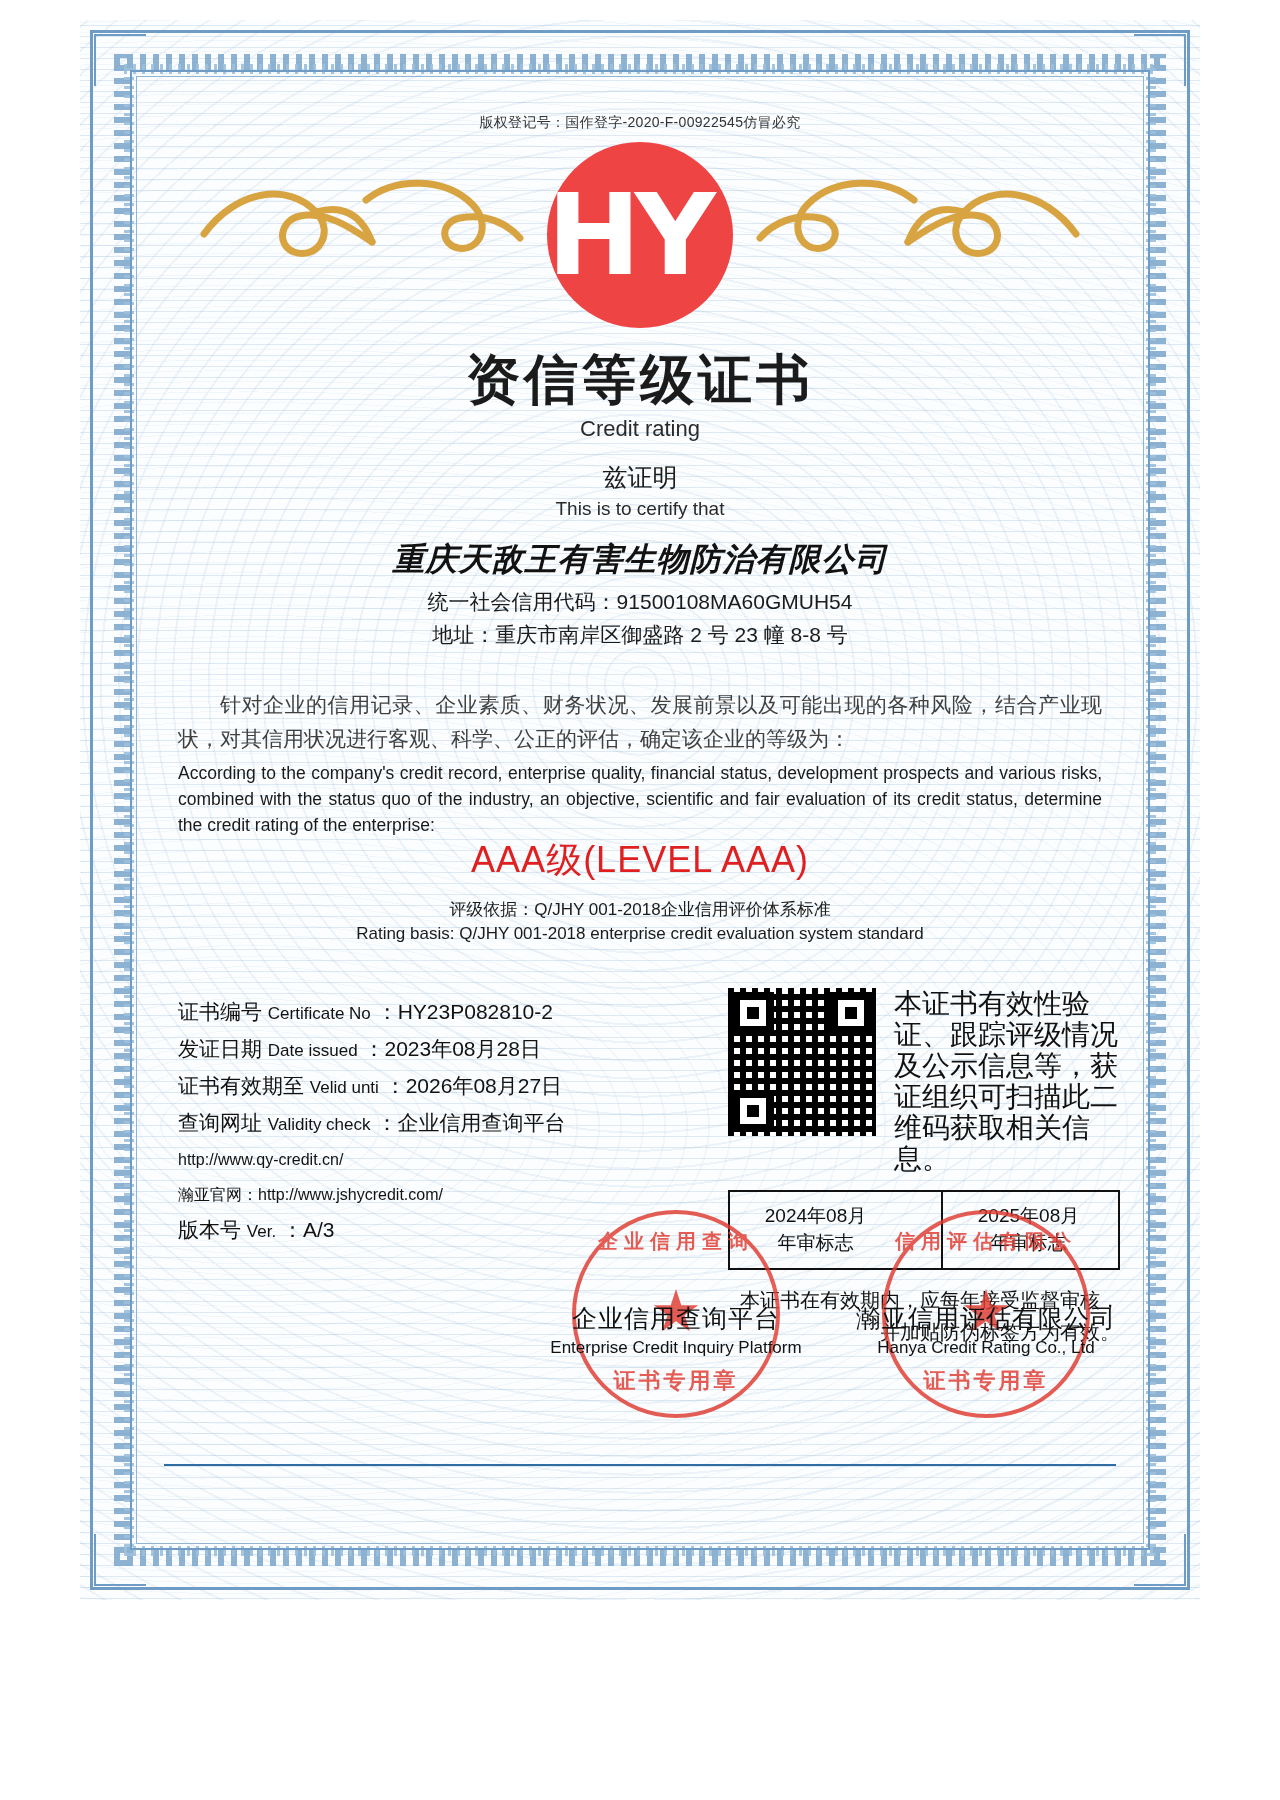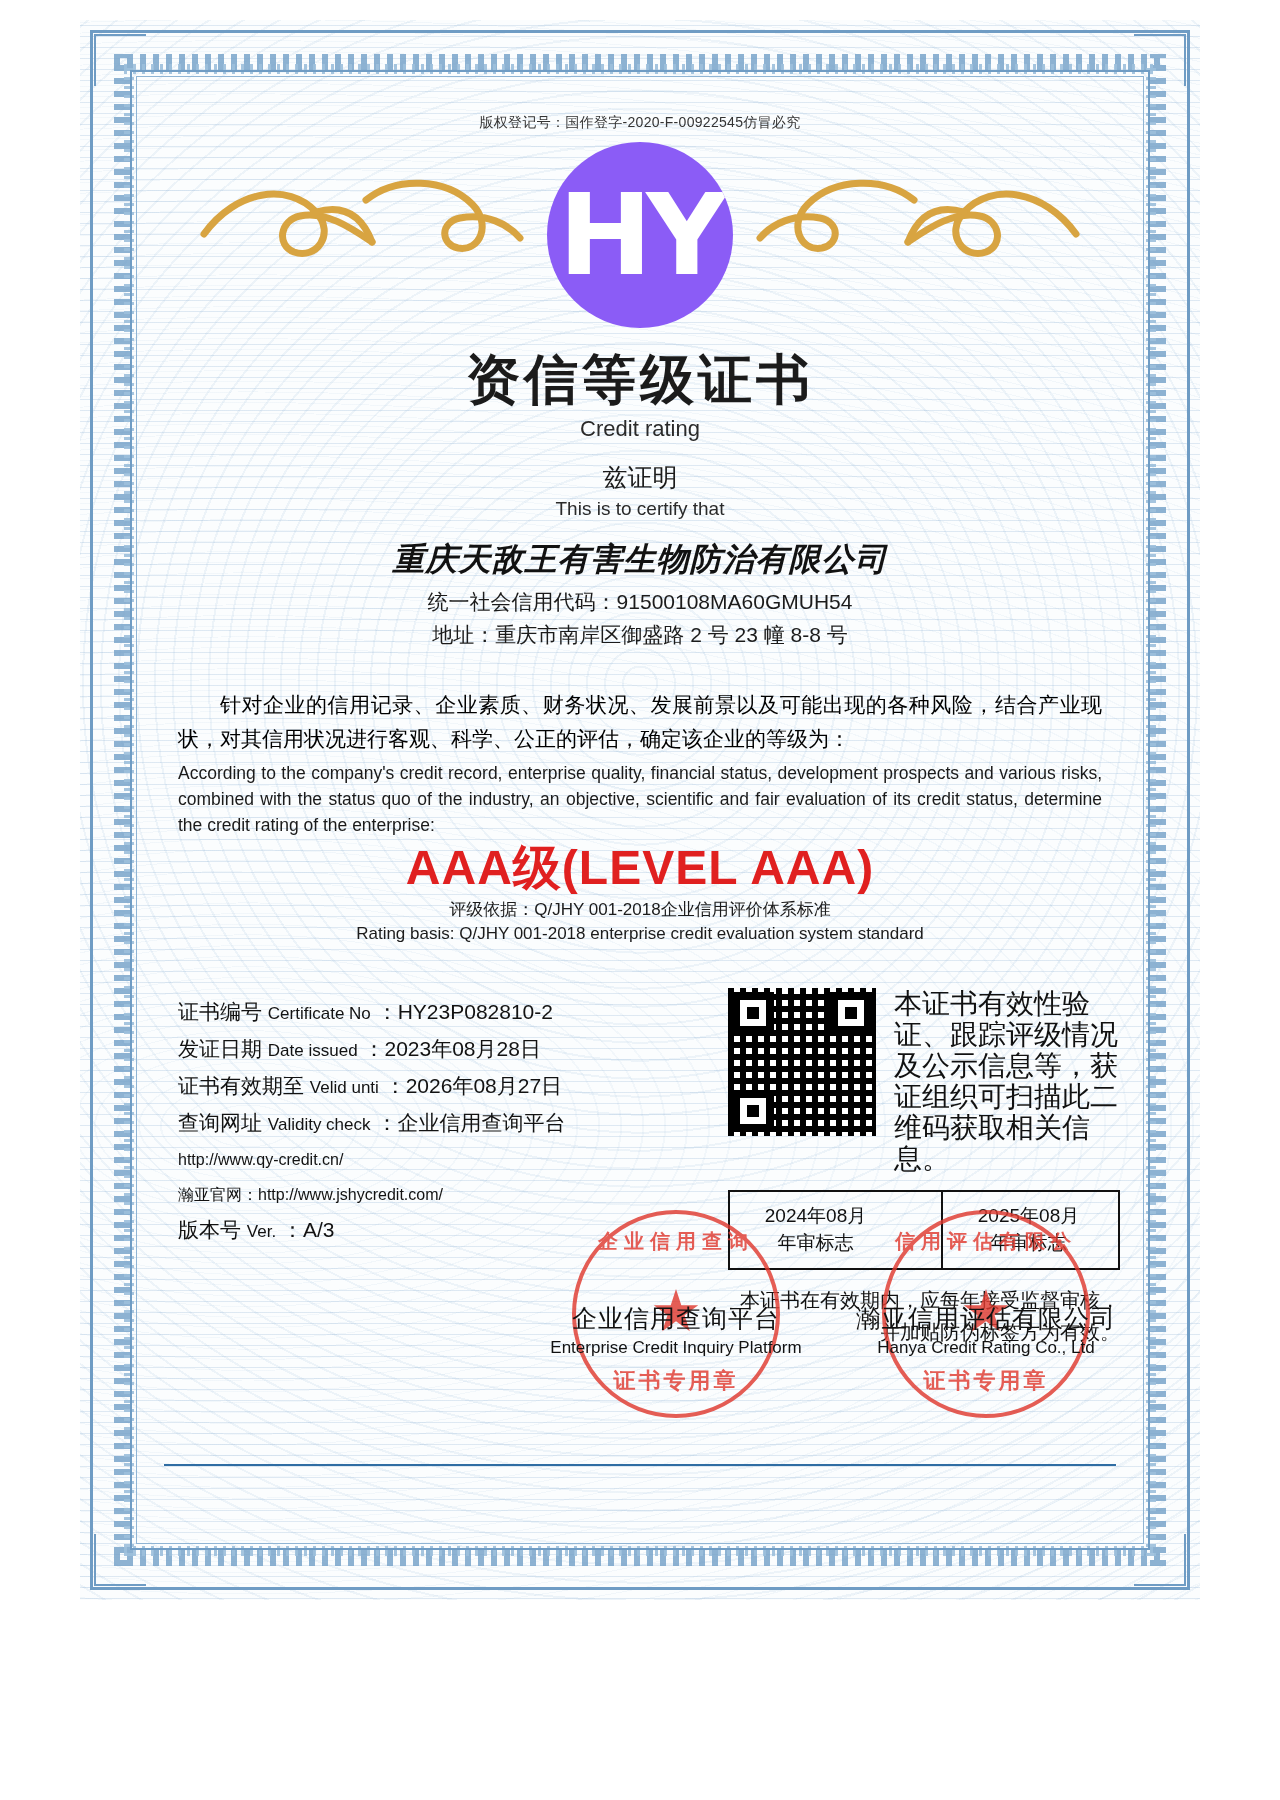--- a/index.html
+++ b/index.html
@@ -158,24 +158,23 @@
   .flourish.right { right: 60px; transform: scaleX(-1); }
 
   .logo-circle {
     position: absolute;
     left: 50%;
     top: 6px;
     transform: translateX(-50%);
     width: 186px;
     height: 186px;
     border-radius: 50%;
-    background: #8b5cf6;
+    background: #ef4444;
     display: flex;
     align-items: center;
-    justify-content: center;
     overflow: hidden;
   }
   .logo-mark {
     font-size: 112px;
     font-weight: bold;
     color: #ffffff;
     font-family: "DejaVu Sans", sans-serif;
     letter-spacing: -6px;
     line-height: 1;
     position: relative;
@@ -245,39 +244,39 @@
 
   .body-block {
     position: absolute;
     top: 612px;
     left: 42px;
     right: 42px;
   }
   .body-cn {
     font-size: 21px;
     line-height: 34px;
-    color: #000000;
+    color: #404040;
     text-align: justify;
     text-indent: 42px;
   }
   .body-en {
     margin-top: 4px;
     font-size: 17.5px;
     line-height: 26px;
     color: #1a1a1a;
     text-align: justify;
   }
 
   .level {
     position: absolute;
     top: 760px;
     left: 0; right: 0;
     text-align: center;
-    font-size: 48px;
-    font-weight: bold;
+    font-size: 36px;
+    font-weight: normal;
     color: #e02020;
     letter-spacing: 1px;
   }
   .basis-cn {
     position: absolute;
     top: 822px;
     left: 0; right: 0;
     text-align: center;
     font-size: 17px;
     color: #1b1b1b;

